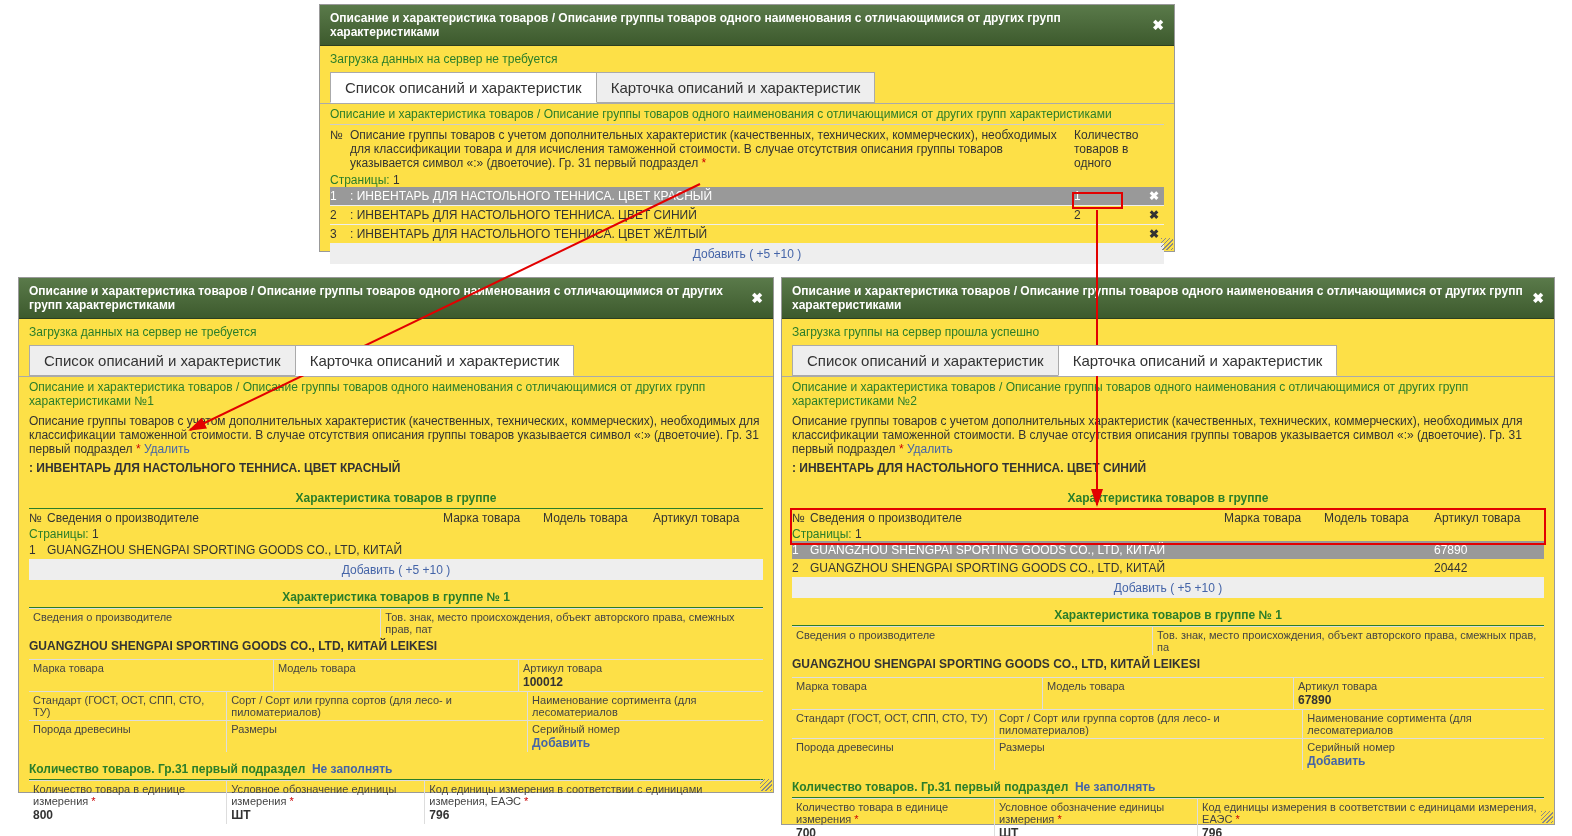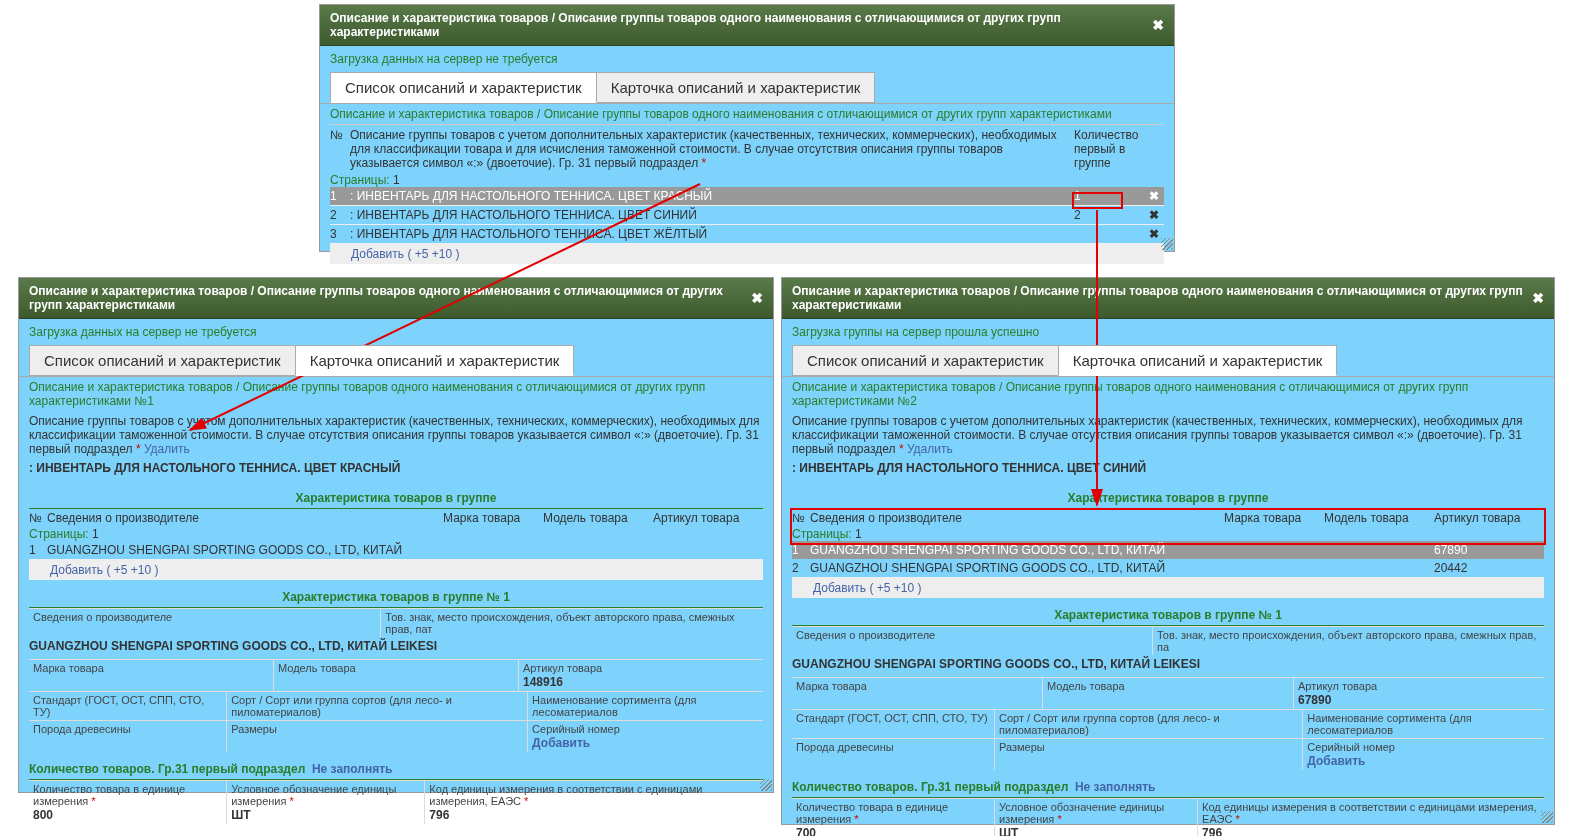--- a/index.html
+++ b/index.html
@@ -1,35 +1,35 @@
 <!DOCTYPE html>
 <html><head>
 <meta charset="utf-8">
 <style>
 * { box-sizing: border-box; margin: 0; padding: 0; }
 body { font-family: Arial, sans-serif; font-size: 12px; background: #fff; color: #333; position: relative; width: 1572px; height: 836px; }
-.panel { position: absolute; border: 1px solid #999; background: #7dd3fc; }
+.panel { position: absolute; border: 1px solid #999; background: #fde047; }
 .panel-header { background: linear-gradient(#5a7a4a, #3d5a2d); color: #fff; font-weight: bold; padding: 6px 10px; display: flex; justify-content: space-between; align-items: center; border-bottom: 1px solid #2d4020; }
 .close-x { color: #fff; cursor: pointer; font-weight: bold; font-size: 14px; }
 .status-msg { color: #2a7d2a; padding: 6px 10px; font-size: 12px; }
 .tabs { display: flex; padding: 0 10px; }
 .tab { border: 1px solid #aaa; background: #eee; padding: 6px 14px; cursor: pointer; margin-right: -1px; font-size: 15px; }
 .tab.active { background: #fff; border-bottom-color: #fff; font-weight: normal; position: relative; z-index: 2; }
 .content { padding: 0 10px 10px; }
 .link-green { color: #2a7d2a; }
 .link-blue { color: #4464a8; cursor: pointer; }
 .red-star { color: #c00; }
 .list-header { display: flex; border-top: 1px solid #ccc; padding: 3px 0; font-size: 12px; }
 .list-row { display: flex; padding: 2px 0; border-bottom: 1px solid #eee; }
 .list-row.sel { background: #999; color: #fff; }
 .col-n { width: 20px; flex-shrink: 0; }
 .col-desc { flex: 1; }
 .col-qty { width: 70px; }
 .col-del { width: 20px; text-align: center; cursor: pointer; font-weight: bold; }
-.add-row { background: #eee; padding: 3px 21px; }
+.add-row { background: #eee; padding: 3px 21px; text-align: center; }
 .section-head { color: #2a7d2a; font-weight: bold; padding: 5px 0 3px; border-bottom: 1px solid #2a7d2a; margin-top: 5px; text-align: center; }
 .explain { padding: 3px 0; font-size: 12px; }
 .value { font-weight: bold; padding: 2px 0 6px; }
 .field-row { display: flex; border-top: 1px solid #ddd; }
 .field { flex: 1; padding: 2px 4px; border-right: 1px solid #ddd; }
 .field:last-child { border-right: none; }
 .field-label { font-size: 11px; color: #444; }
 .field-val { font-weight: bold; padding-top: 1px; }
 .not-fill { color: #4464a8; }
 .red-box { position: absolute; border: 2px solid #e20000; pointer-events: none; }
@@ -53,21 +53,21 @@
   <div class="status-msg">Загрузка данных на сервер не требуется</div>
   <div class="tabs">
     <div class="tab active">Список описаний и характеристик</div>
     <div class="tab">Карточка описаний и характеристик</div>
   </div>
   <div class="content" style="border-top:1px solid #aaa;">
     <div class="link-green explain">Описание и характеристика товаров / Описание группы товаров одного наименования с отличающимися от других групп характеристиками</div>
     <div class="list-header">
       <div class="col-n">№</div>
       <div class="col-desc"><span>Описание группы товаров с учетом дополнительных характеристик (качественных, технических, коммерческих), необходимых для классификации товара и для исчисления таможенной стоимости. В случае отсутствия описания группы товаров указывается символ «:» (двоеточие). Гр. 31 первый подраздел</span> <span class="red-star">*</span></div>
-      <div class="col-qty">Количество первый в группе</div>
+      <div class="col-qty">Количество товаров в одного</div>
       <div class="col-del"></div>
     </div>
     <div><span class="link-green">Страницы:</span> <span>1</span></div>
     <div class="list-row sel">
       <div class="col-n">1</div>
       <div class="col-desc">: ИНВЕНТАРЬ ДЛЯ НАСТОЛЬНОГО ТЕННИСА. ЦВЕТ КРАСНЫЙ</div>
       <div class="col-qty">1</div>
       <div class="col-del">✖</div>
     </div>
     <div class="list-row">
@@ -134,21 +134,21 @@
     <div class="value">GUANGZHOU SHENGPAI SPORTING GOODS CO., LTD, КИТАЙ LEIKESI</div>
     <div class="field-row">
       <div class="field">
           <div class="field-label">Марка товара</div>
         </div>
       <div class="field">
           <div class="field-label">Модель товара</div>
         </div>
       <div class="field">
           <div class="field-label">Артикул товара</div>
-          <div class="field-val">148916</div>
+          <div class="field-val">100012</div>
         </div>
     </div>
     <div class="field-row">
       <div class="field" style="flex:0 0 27%">
           <div class="field-label">Стандарт (ГОСТ, ОСТ, СПП, СТО, ТУ)</div>
         </div>
       <div class="field" style="flex:0 0 41%">
           <div class="field-label">Сорт / Сорт или группа сортов (для лесо- и пиломатериалов)</div>
         </div>
       <div class="field">

